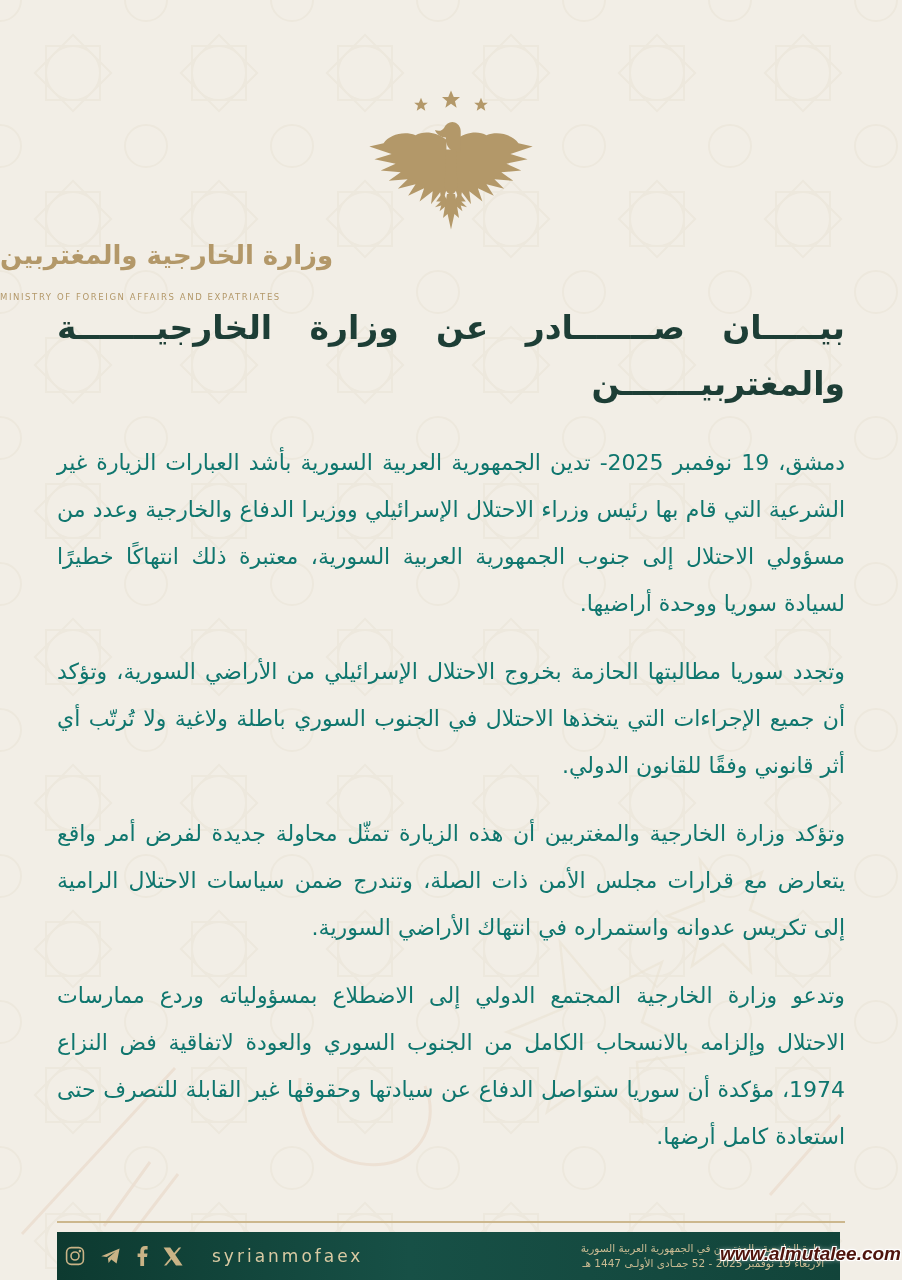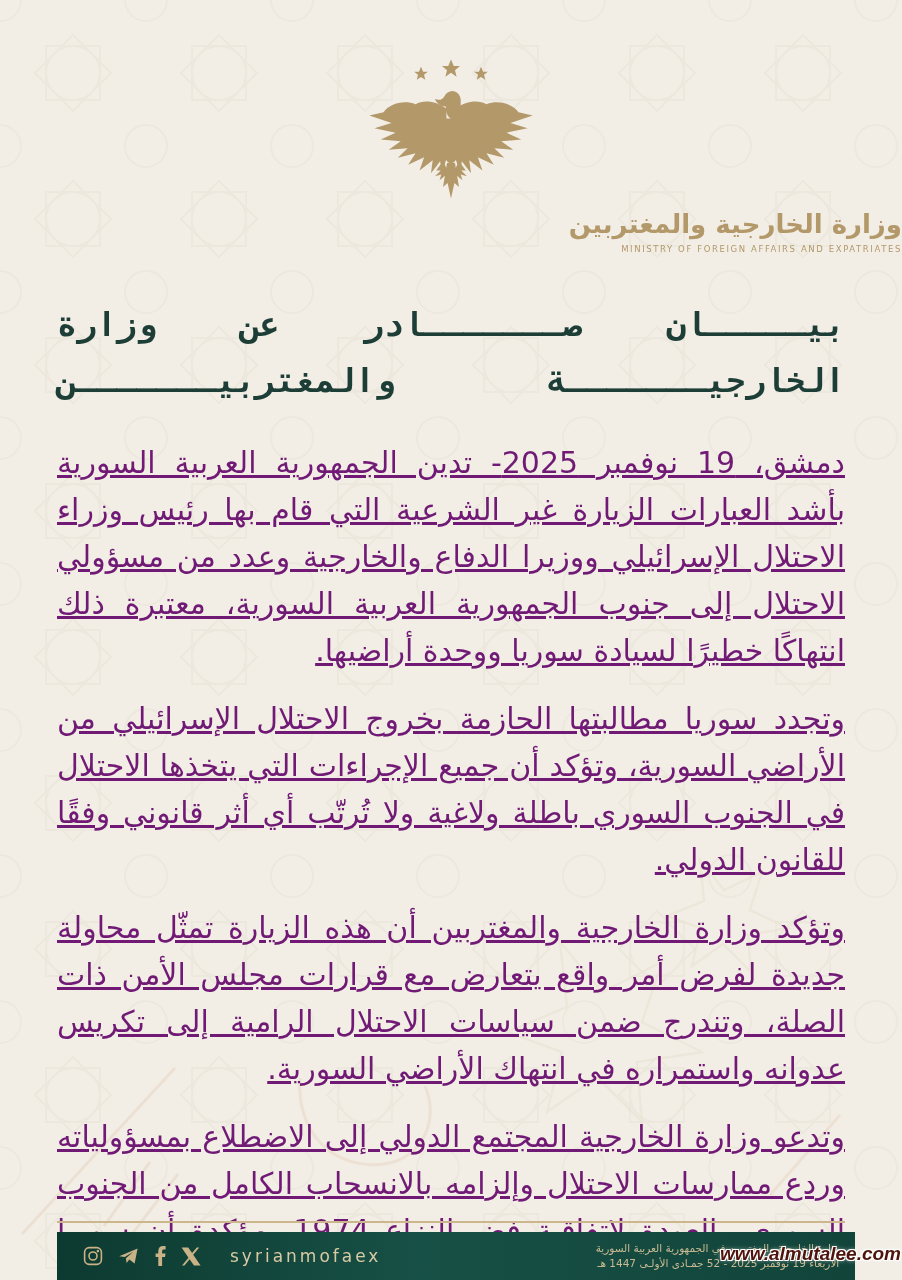--- a/index.html
+++ b/index.html
@@ -8,76 +8,74 @@
   .page {
     position:relative;
     width:902px; height:1280px;
     background:#f2eee6;
     overflow:hidden;
   }
   .bg-pattern { position:absolute; inset:0; pointer-events:none; }
 
   
   .header {
-    position:absolute; top:59px; left:0; right:0;
-    text-align:right;
+    position:absolute; top:90px; left:0; right:0;
+    text-align:left;
   }
   .stars-svg { display:block; margin:0 auto; }
   .eagle-svg { display:block; margin:2px auto 0; }
   .calligraphy {
     margin-top:2px;
     direction:rtl;
     font-size:26px; font-weight:bold;
     color:#b39869;
     letter-spacing:0px;
   }
   .ministry-en {
-    margin-top:5px;
+    margin-top:22px;
     font-size:8.5px; letter-spacing:1.6px;
     color:#b39869;
   }
 
   
   .main {
     position:absolute; left:57px; right:57px; top:300px;
   }
   .title {
     margin:0 0 27px 0;
     direction:rtl;
     color:#1d3e36;
     font-size:33px; font-weight:bold;
     line-height:56px;
-    font-family:Liberation Mono, monospace;
   }
   .title-line {
     display:block;
     text-align:justify;
     text-align-last:justify;
   }
   .para {
     margin:0 0 21px 0;
     direction:rtl;
     text-align:justify;
-    color:#701a75;
-    font-size:30px;
+    color:#0f766e;
+    font-size:22px;
     line-height:47px;
-    text-decoration:underline;
   }
 
   
   .footer-rule {
     position:absolute; left:57px; right:57px; top:1221px;
     height:2px; background:#ccb78d;
   }
   .footer {
-    position:absolute; left:57px; right:47px; top:1232px; height:48px;
+    position:absolute; left:57px; right:62px; top:1232px; height:48px;
     background:linear-gradient(90deg,#0d3a30 0%,#175046 45%,#12443a 100%);
     display:flex; align-items:center; justify-content:space-between;
     box-sizing:border-box;
-    padding:0 14px 0 26px;
+    padding:0 14px 0 8px;
   }
   .social { display:flex; align-items:center; gap:15px; }
   .social .icon { display:flex; align-items:center; }
   .handle {
     margin-left:14px;
     color:#d9caa3;
     font-size:17px; letter-spacing:3px;
   }
   .footer-right {
     direction:rtl;

